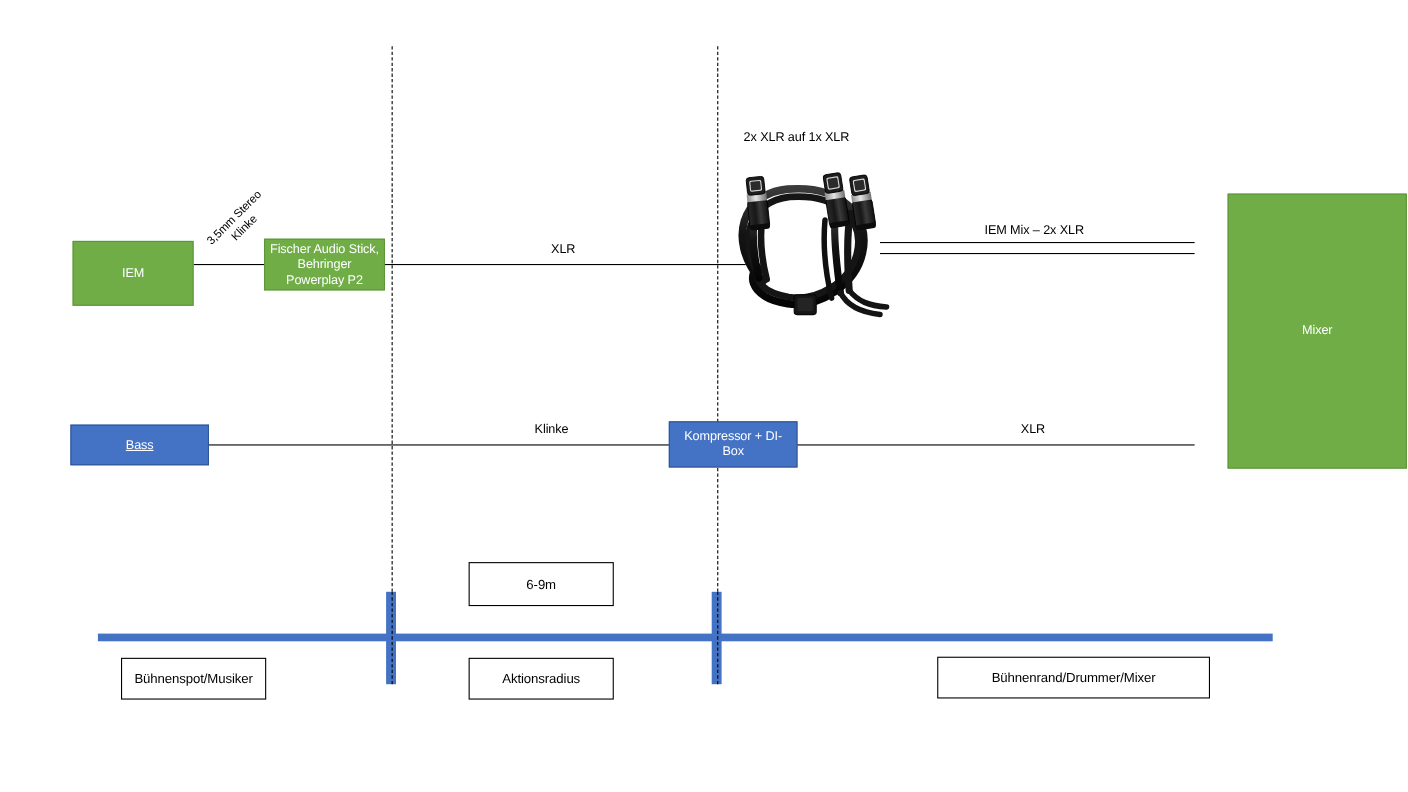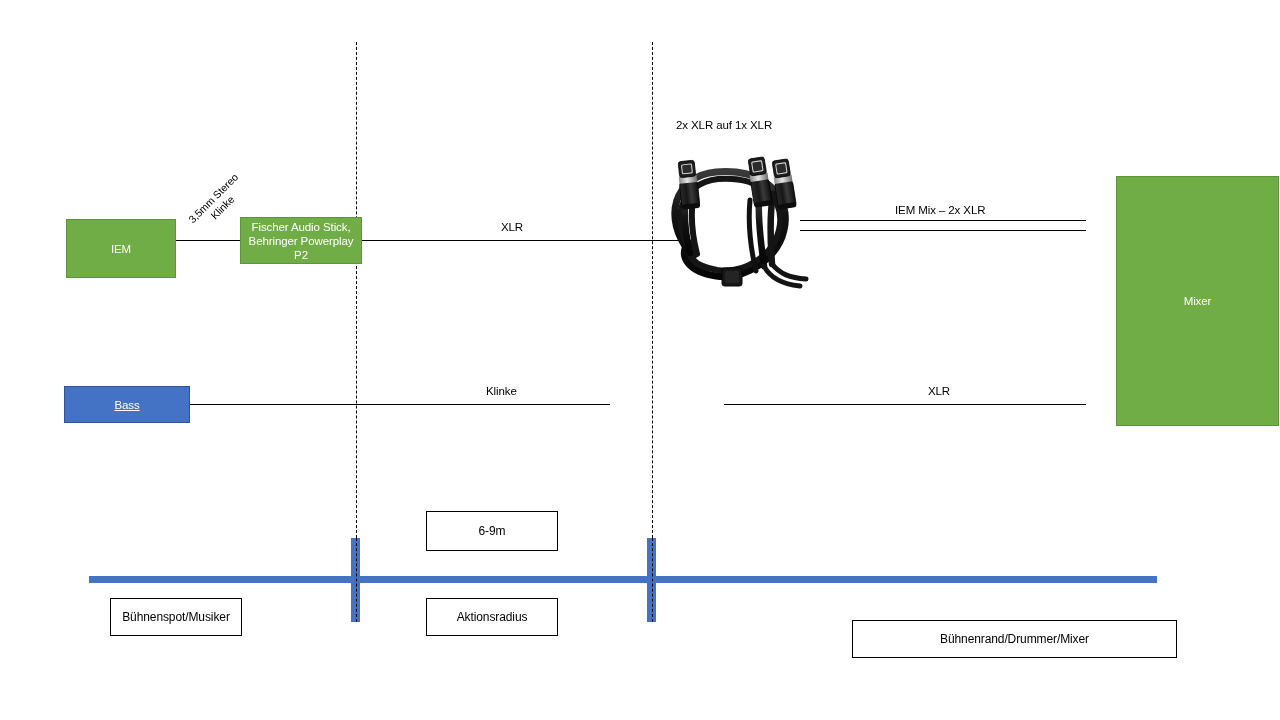--- a/index.html
+++ b/index.html
@@ -113,32 +113,35 @@
   <div class="hline" style="left:800px; top:220px; width:286px;"></div>
   <div class="hline" style="left:800px; top:230px; width:286px;"></div>
 
   <div class="hline" style="left:176px; top:404px; width:434px;"></div>
   <div class="hline" style="left:724px; top:404px; width:362px;"></div>
 
   <div class="node green" style="left:66px; top:219px; width:110px; height:59px;">
     <span>IEM</span>
   </div>
 
-  <div class="node green" style="left:240px; top:217px; width:122px; height:47px;">
+  <div class="node green" style="left:240px; top:217px; width:110px; height:47px;">
     <span>Fischer Audio Stick, Behringer Powerplay P2</span>
   </div>
 
   <div class="node green" style="left:1084px; top:176px; width:163px; height:250px;margin-left:32px;">
     <span>Mixer</span>
   </div>
 
   <div class="node blue" style="left:64px; top:386px; width:126px; height:37px;text-decoration:underline;">
     <span>Bass</span>
   </div>
 
+  <div class="node blue" style="left:608px; top:383px; width:117px; height:42px;">
+    <span>Kompressor + DI-Box</span>
+  </div>
 
   <div class="rot-label" style="left:178px; top:190px; width:80px;">
     <div>3,5mm Stereo</div>
     <div>Klinke</div>
   </div>
 
   <div class="edge-label" style="left:501px; top:221px;">XLR</div>
 
   <div class="edge-label" style="left:676px; top:119px;">2x XLR auf 1x XLR</div>
 
@@ -226,17 +229,17 @@
   </div>
 
   <div class="legendbox" style="left:426px; top:598px; width:132px; height:38px;">
     <span>Aktionsradius</span>
   </div>
 
   <div class="legendbox" style="left:426px; top:511px; width:132px; height:40px;">
     <span>6-9m</span>
   </div>
 
-  <div class="legendbox" style="left:852px; top:597px; width:325px; height:38px;margin-top:23px;">
+  <div class="legendbox" style="left:852px; top:597px; width:248px; height:38px;">
     <span>Bühnenrand/Drummer/Mixer</span>
   </div>
 
 </div>
 
 </body></html>

